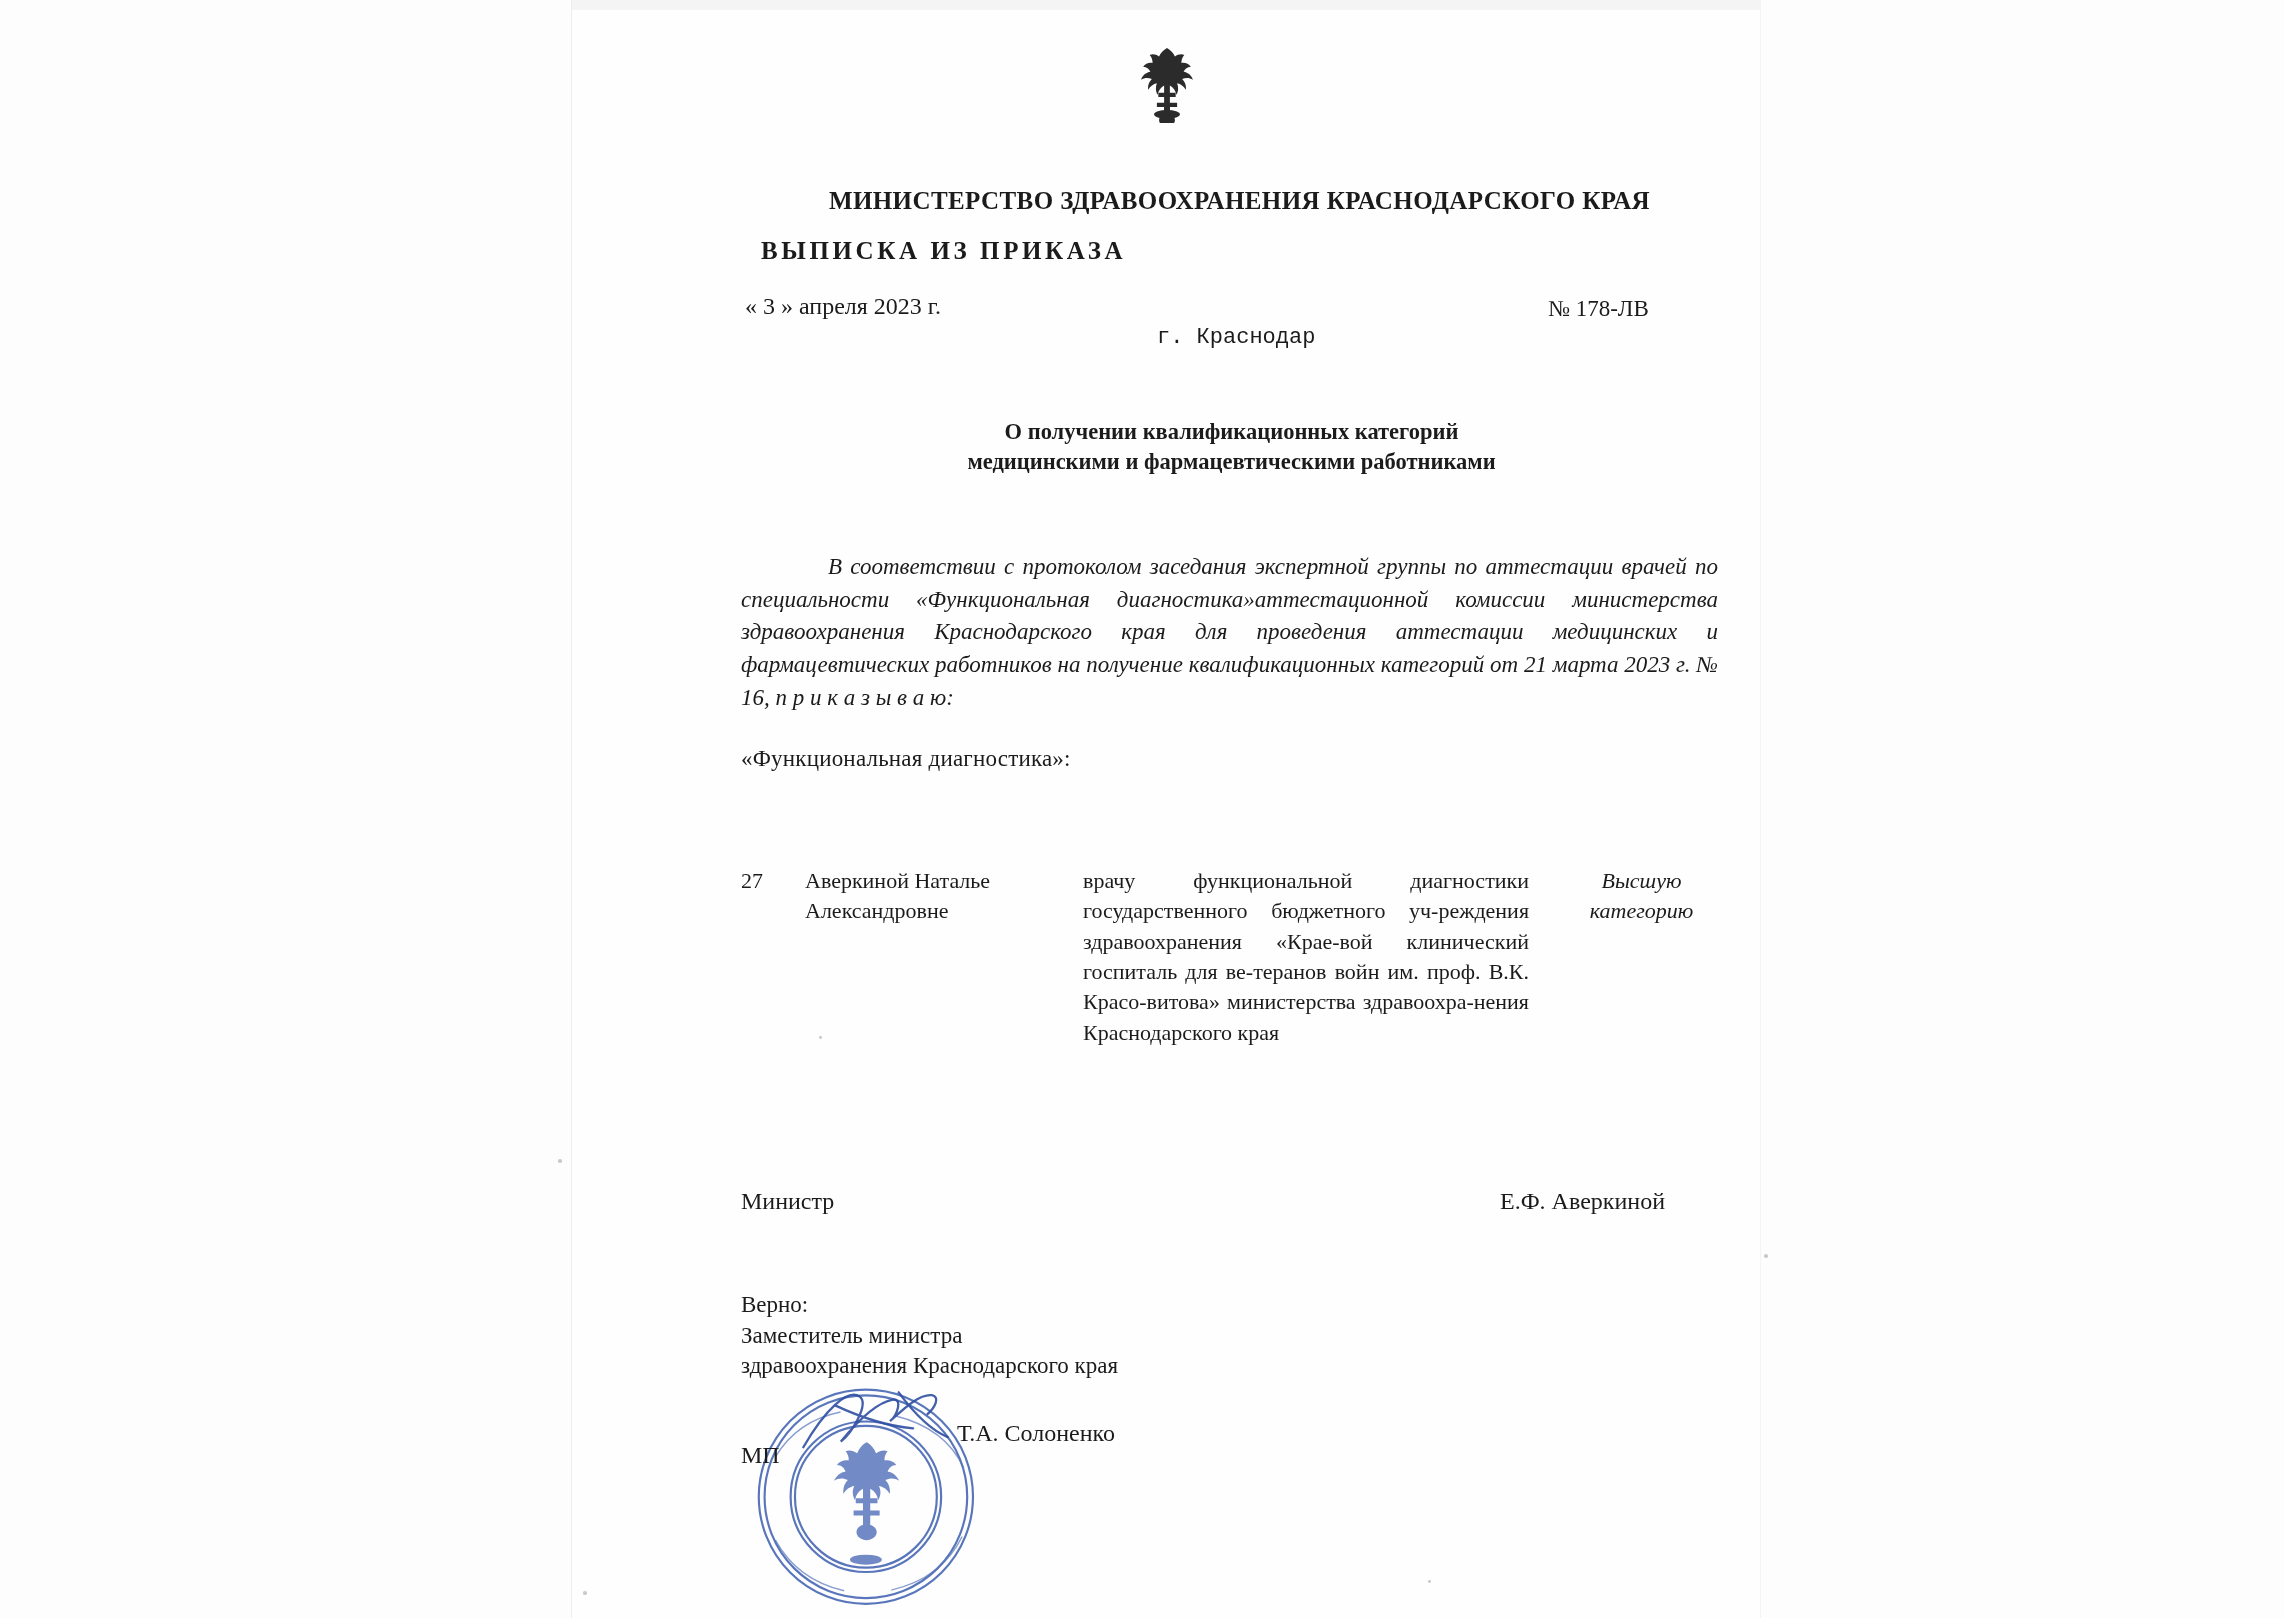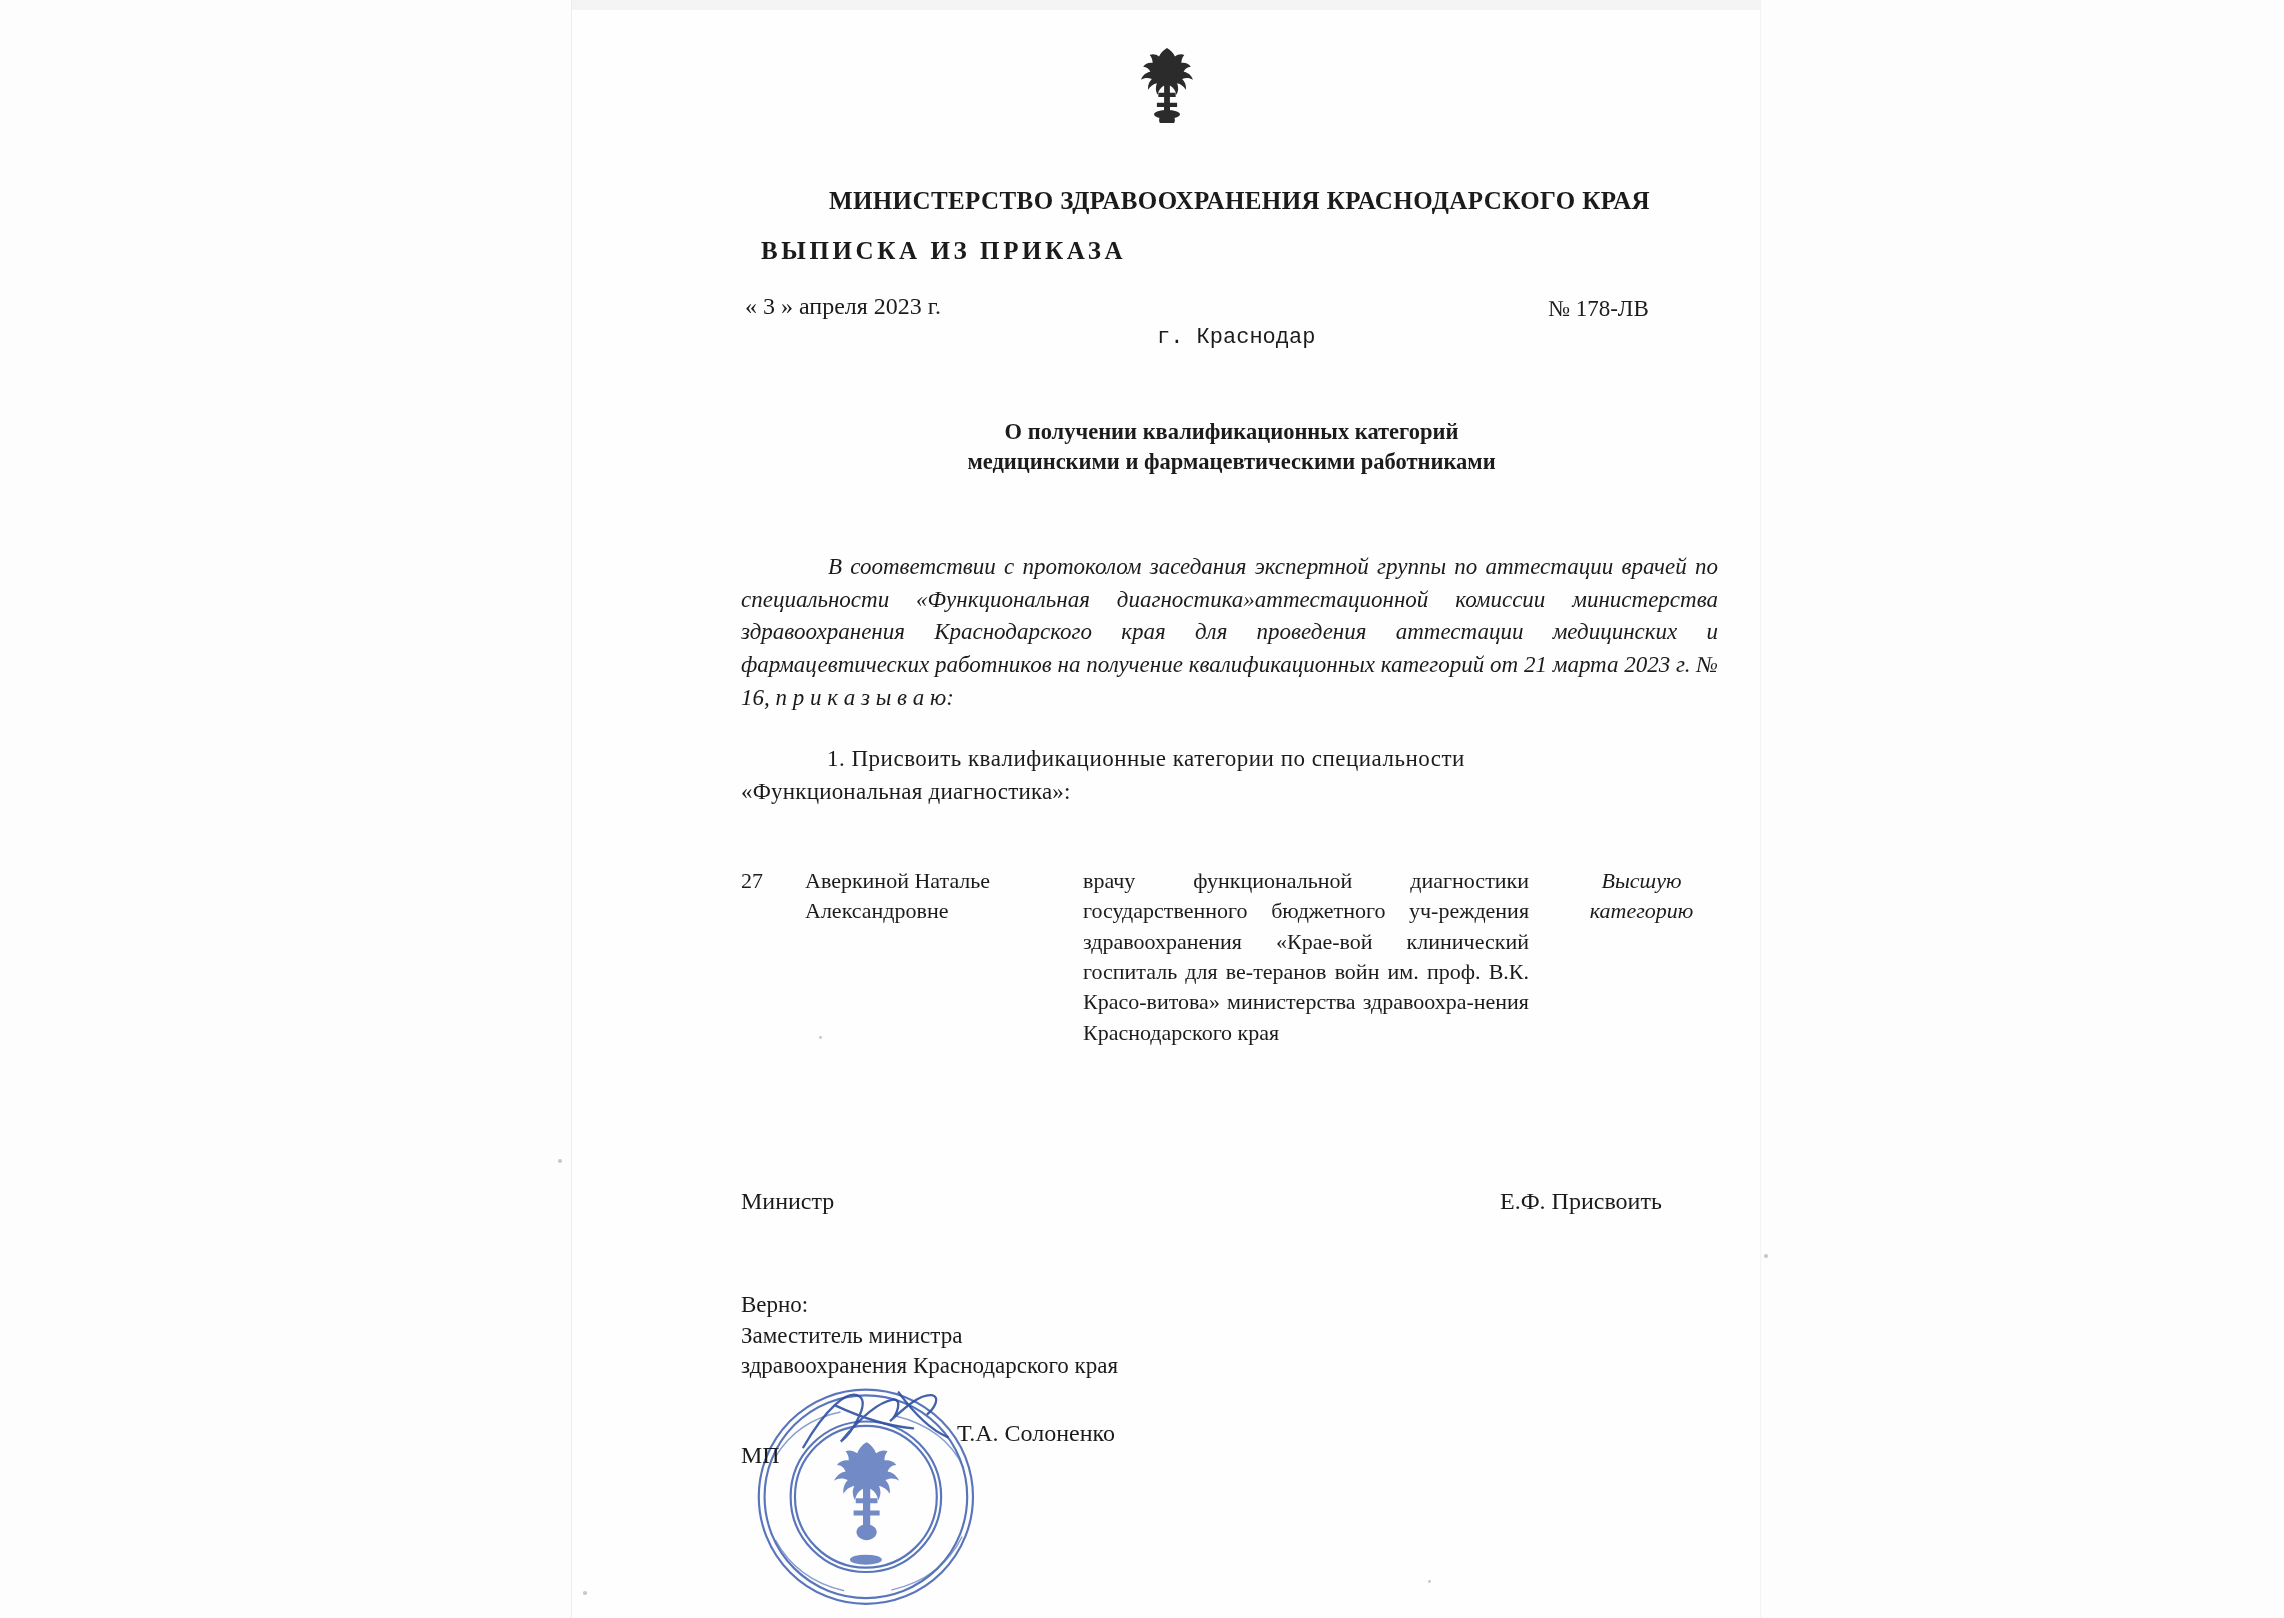--- a/index.html
+++ b/index.html
@@ -278,33 +278,32 @@
 <div class="subject">
   <div>О получении квалификационных категорий</div>
   <div>медицинскими и фармацевтическими работниками</div>
 </div>
 
 <div class="body-text">
   <p><span class="indent"></span><span>В соответствии с протоколом заседания экспертной группы по аттестации врачей по специальности «Функциональная диагностика»аттестационной комиссии министерства здравоохранения Краснодарского края для проведения аттестации медицинских и фармацевтических работников на получение квалификационных категорий от 21 марта 2023 г.  № 16,  п р и к а з ы в а ю:</span></p>
 </div>
 
 <div class="clause">
-  <div class="l1">1. Присвоить  квалификационные  категории  по специальности</div>
   <div class="l2">«Функциональная диагностика»:</div>
 </div>
 
 <div class="record">
   <div class="rec-num">27</div>
   <div class="rec-name">Аверкиной Наталье Александровне</div>
   <div class="rec-desc">врачу функциональной диагностики государственного бюджетного уч-реждения  здравоохранения «Крае-вой клинический госпиталь для  ве-теранов войн   им. проф. В.К. Красо-витова»  министерства  здравоохра-нения   Краснодарского  края</div>
   <div class="rec-cat">Высшую категорию</div>
 </div>
 
 <div class="minister-label">Министр</div>
-<div class="minister-name">Е.Ф. Присвоить</div>
+<div class="minister-name">Е.Ф. Аверкиной</div>
 
 <div class="certify">
   <div>Верно:</div>
   <div>Заместитель министра</div>
   <div>здравоохранения Краснодарского края</div>
 </div>
 
 <div class="stamp">
   <svg width="275" height="239" viewBox="0 0 380 330">
     <g fill="none" stroke="#3d5fb0" stroke-width="3">

